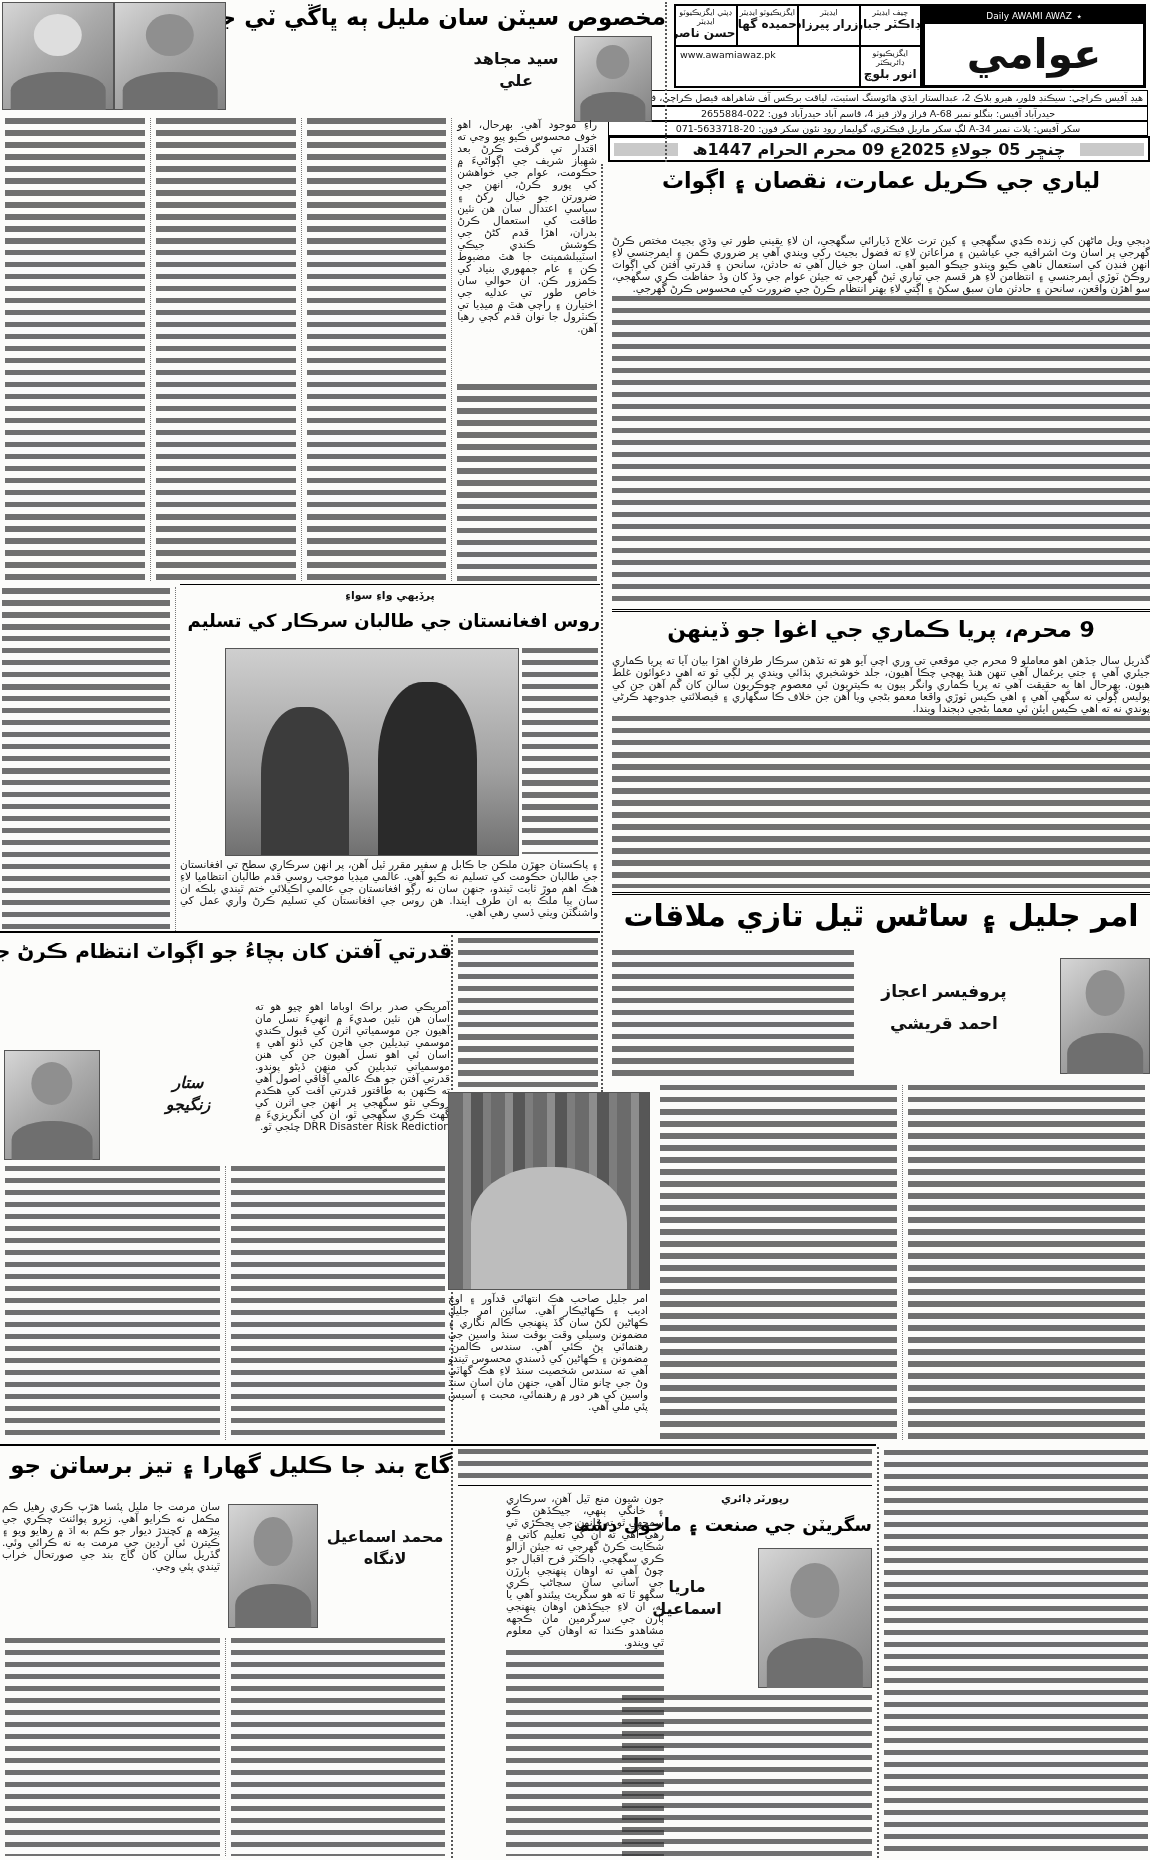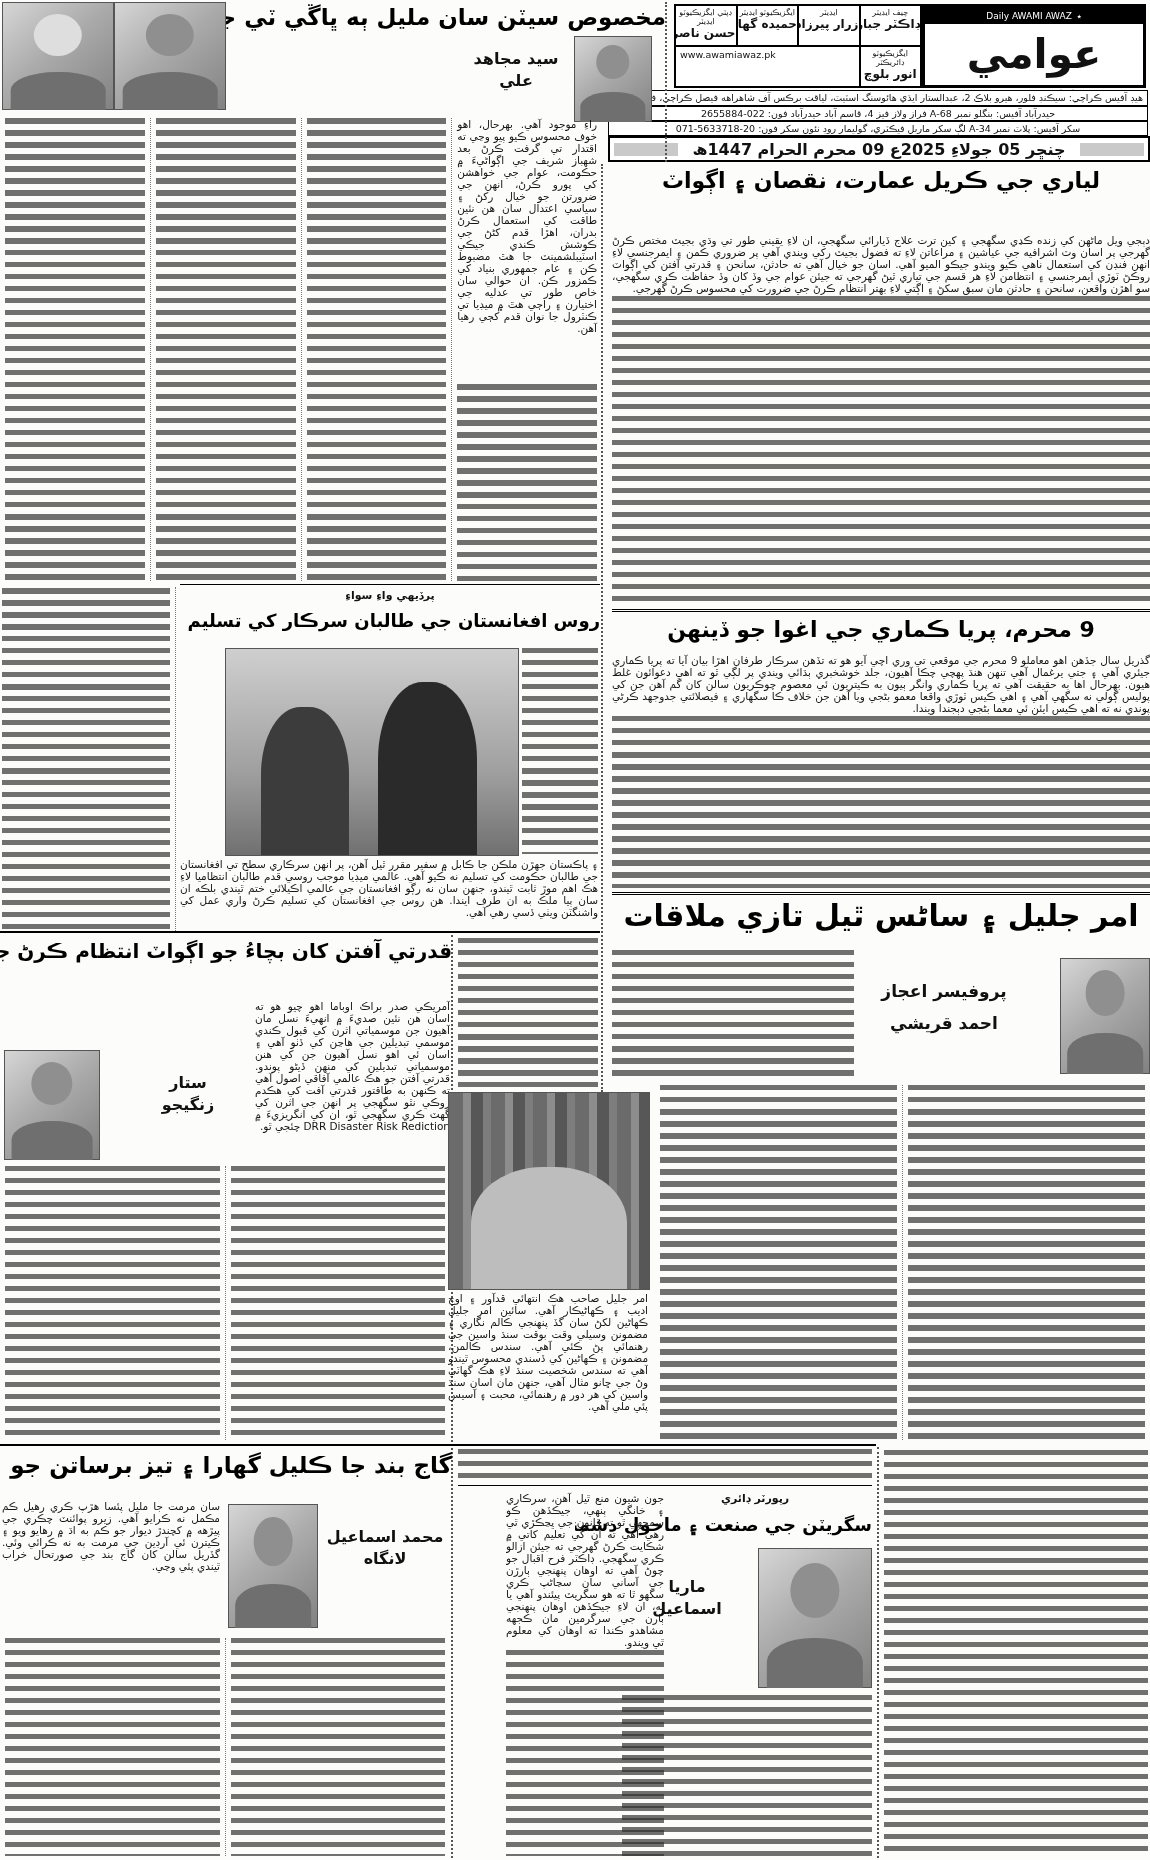--- a/index.html
+++ b/index.html
@@ -165,21 +165,21 @@
   <div class="photo photo-wide" style="left:225px;top:648px;width:292px;height:206px;"></div>
   <div class="abs colwrap" style="left:522px;top:648px;width:76px;height:206px;">
       <div class="fill"></div>
     </div>
   <div class="abs colwrap" style="left:180px;top:858px;width:418px;height:72px;">
     <p class="bodytext">۽ پاڪستان جهڙن ملڪن جا ڪابل ۾ سفير مقرر ٿيل آهن، پر انهن سرڪاري سطح تي افغانستان جي طالبان حڪومت کي تسليم نه ڪيو آهي. عالمي ميڊيا موجب روسي قدم طالبان انتظاميا لاءِ هڪ اهم موڙ ثابت ٿيندو، جنهن سان نه رڳو افغانستان جي عالمي اڪيلائي ختم ٿيندي بلڪه ان سان ٻيا ملڪ به ان طرف ايندا. هن روس جي افغانستان کي تسليم ڪرڻ واري عمل کي واشنگٽن ويٺي ڏسي رهي آهي.</p>
   </div>
 
   <div class="abs hl" style="left:0;top:939px;width:452px;height:36px;font-size:20px;">قدرتي آفتن کان بچاءُ جو اڳواٽ انتظام ڪرڻ جي ضرورت</div>
   <div class="photo portrait" style="left:4px;top:1050px;width:94px;height:108px;"></div>
-  <div class="abs byline" style="left:128px;top:1072px;width:120px;height:50px;">
+  <div class="abs byline" style="left:128px;top:1072px;width:120px;height:50px;font-style:italic;">
     <div>ستار</div>
     <div>زنگيجو</div>
   </div>
   <div class="abs colwrap" style="left:255px;top:1000px;width:195px;height:160px;">
     <p class="bodytext">آمريڪي صدر براڪ اوباما اهو چيو هو ته اسان هن نئين صديءَ ۾ انهيءَ نسل مان آهيون جن موسمياتي اثرن کي قبول ڪندي موسمي تبديلين جي هاڃن کي ڏٺو آهي ۽ اسان ئي اهو نسل آهيون جن کي هنن موسمياتي تبديلين کي منهن ڏيڻو پوندو. قدرتي آفتن جو هڪ عالمي آفاقي اصول آهي ته ڪنهن به طاقتور قدرتي آفت کي هڪدم روڪي نٿو سگهجي پر انهن جي اثرن کي گهٽ ڪري سگهجي ٿو، ان کي انگريزيءَ ۾ DRR Disaster Risk Rediction چئجي ٿو.</p>
   </div>
   <div class="abs cols" style="left:0;top:1166px;width:450px;height:274px;">
     <div class="col">
         <div class="fill"></div>
       </div>

